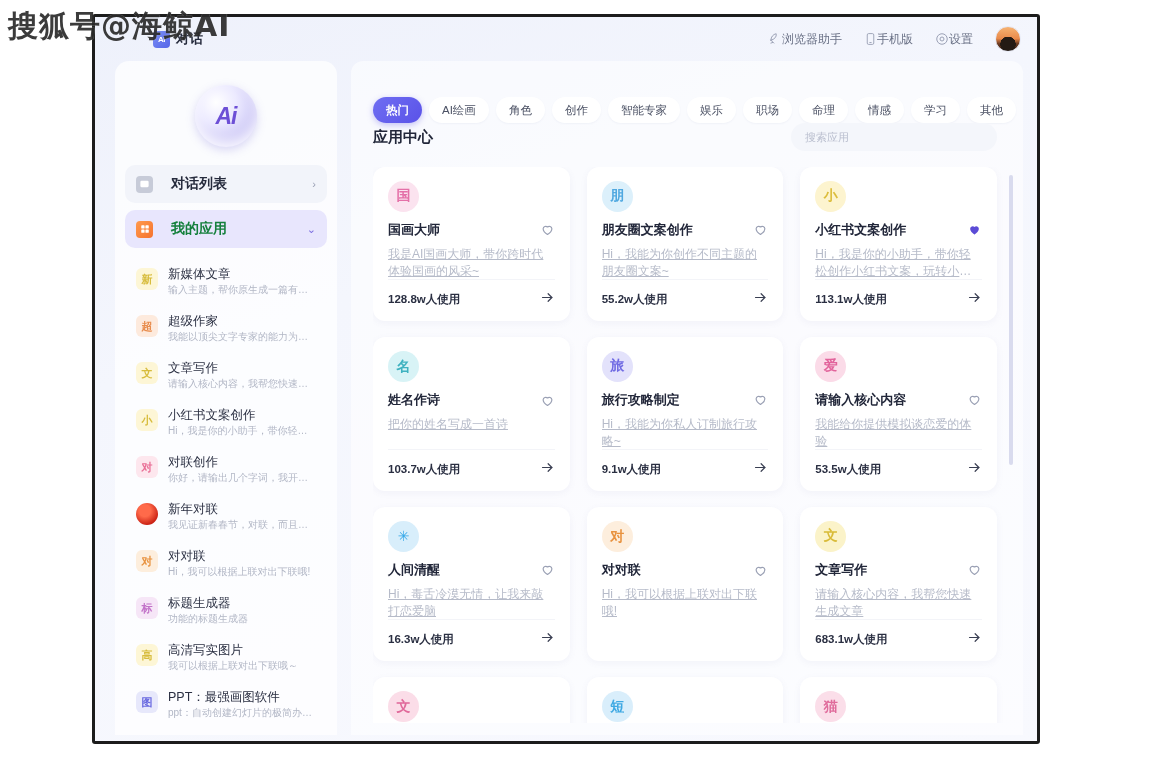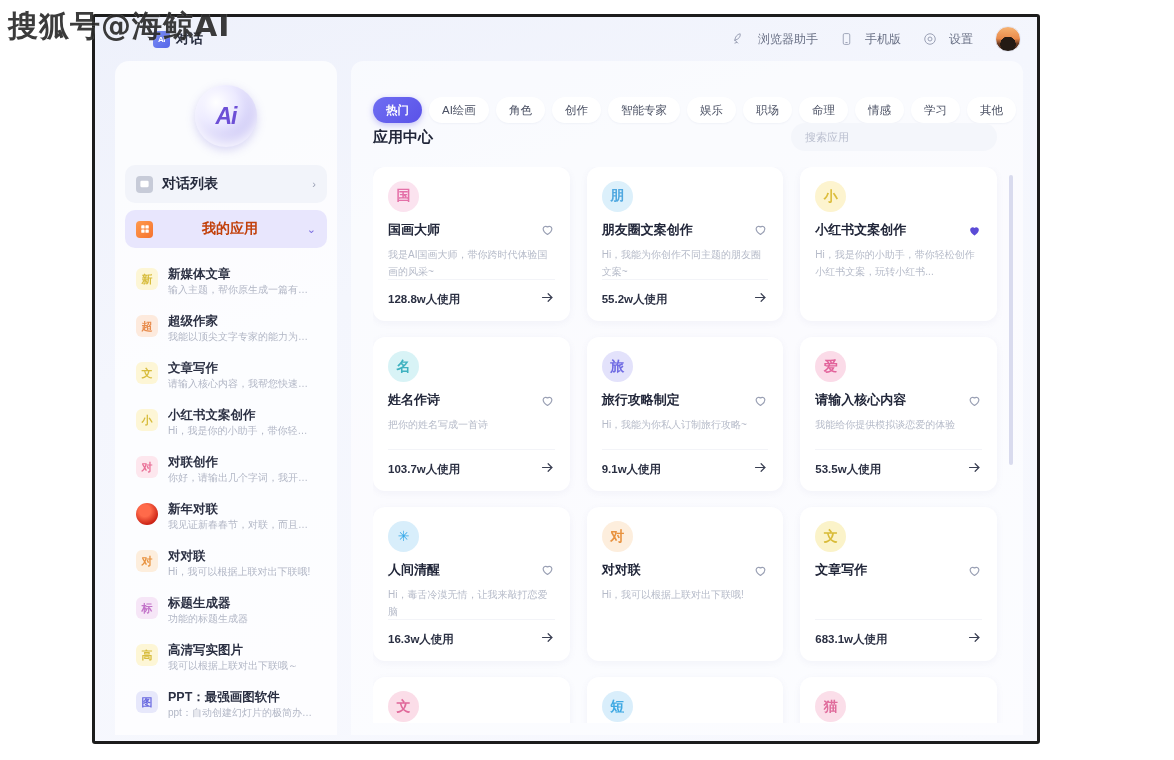--- a/index.html
+++ b/index.html
@@ -50,21 +50,21 @@
     display: flex; align-items: center; justify-content: center;
     letter-spacing: -.5px;
   }
   .brand-title { font-size: 13.5px; font-weight: 700; color: #262b3d; }
 
   #topbar-right {
     margin-left: auto;
     display: flex; align-items: center; gap: 22px;
   }
   .top-action {
-    display: flex; align-items: center; gap: 12px;
+    display: flex; align-items: center; gap: 0;
     font-size: 12px; color: #6a7186; cursor: pointer;
   }
   .top-action svg { display: block; }
   #avatar {
     width: 26px; height: 26px; border-radius: 50%;
     background:
       radial-gradient(circle at 50% 72%, #241a14 0 36%, transparent 37%),
       linear-gradient(180deg,#f6b373 0%, #e98a4b 48%, #6b3b22 70%, #2a1b12 100%);
     border: 1.5px solid #e7eaf6;
     cursor: pointer;
@@ -88,30 +88,30 @@
     background: radial-gradient(circle at 34% 28%, #ffffff 0%, #eceaff 34%, #cdc8f6 68%, #b3abef 100%);
     box-shadow: 0 3px 10px rgba(130,120,220,.28), inset 0 -6px 12px rgba(255,255,255,.85);
     display: flex; align-items: center; justify-content: center;
     font-size: 23px; font-weight: 800;
     color: #6d4fd6;
     font-style: italic;
     letter-spacing: -1px;
   }
 
   .nav-row {
-    display: flex; align-items: center; gap: 9px;
+    display: flex; align-items: center; gap: 18px;
     height: 38px; padding: 0 11px;
     border-radius: 10px;
     cursor: pointer;
     margin-bottom: 7px;
   }
   .nav-row.plain { background: #f2f4fa; }
   .nav-row.active { background: #e8e6fd; }
   .nav-label { font-size: 14px; font-weight: 700; color: #262b3d; }
-  .nav-row.active .nav-label { color: #c2410c; margin-left: 40px; }
+  .nav-row.active .nav-label { color: #15803d; }
   .nav-chev { margin-left: auto; color: #9aa0b4; font-size: 11px; line-height: 1; }
   .nav-row.active .nav-chev { color: #7b6de0; }
   .nav-icon {
     width: 17px; height: 17px; border-radius: 4px;
     display: flex; align-items: center; justify-content: center;
     font-size: 9px; font-weight: 700; color: #fff; flex: none;
   }
   .nav-icon.grey { background: #c7cbd8; }
   .nav-icon.orange { background: linear-gradient(135deg,#ff9a4d,#f5722e); }
 
@@ -126,21 +126,21 @@
     width: 22px; height: 22px; border-radius: 6px; flex: none;
     display: flex; align-items: center; justify-content: center;
     font-size: 11px; font-weight: 700; margin-top: 2px;
   }
   .app-badge.photo {
     background: radial-gradient(circle at 40% 35%, #ff6a4a 0 30%, #c81e12 75%, #7c0d06 100%);
     border-radius: 50%;
   }
   .app-text { min-width: 0; }
   .app-name {
-    font-size: 12.5px; font-weight: 700; color: #2a2f42;
+    font-size: 12.5px; font-weight: 400; color: #2a2f42;
     white-space: nowrap; overflow: hidden; text-overflow: ellipsis;
     line-height: 16px;
   }
   .app-desc {
     font-size: 10px; color: #b2b7c6; line-height: 15px;
     white-space: nowrap; overflow: hidden; text-overflow: ellipsis;
     max-width: 158px;
   }
 
   
@@ -212,23 +212,23 @@
     width: 31px; height: 31px; border-radius: 50%;
     display: flex; align-items: center; justify-content: center;
     font-size: 14px; font-weight: 700;
     margin-bottom: 9px;
   }
   .card-top { display: flex; align-items: center; }
   .card-title { font-size: 13px; font-weight: 700; color: #22273a; }
   .heart { margin-left: auto; width: 15px; height: 15px; }
   .card-desc {
     margin-top: 7px;
-    font-size: 10px; line-height: 17px; color: #b6bbc9;
+    font-size: 12px; line-height: 17px; color: #b6bbc9;
     overflow: hidden;
-    display: -webkit-box; -webkit-line-clamp: 2; -webkit-box-orient: vertical;
+    display: -webkit-box; text-decoration: underline; -webkit-line-clamp: 2; -webkit-box-orient: vertical;
   }
   .card-foot {
     margin-top: auto;
     display: flex; align-items: center;
     border-top: 1px solid #f3f4f8;
     padding-top: 10px;
     gap: 25px;
   }
   .card-uses { font-size: 11.5px; font-weight: 700; color: #2a2f42; }
   .arrow { margin-left: auto; color: #3a3f52; }
@@ -458,20 +458,27 @@
             </div>
             <div class="card">
               <div class="card-icon" style="background: rgb(253, 244, 207); color: rgb(220, 189, 60);">小</div>
               <div class="card-top">
                 <div class="card-title">小红书文案创作</div>
                 <span class="heart"><svg viewBox="0 0 24 24" width="15" height="15" fill="#5b4bd6">
                     <path d="M12 20s-7-4.6-7-9.3A4.2 4.2 0 0 1 12 8a4.2 4.2 0 0 1 7 2.7C19 15.4 12 20 12 20z"></path>
                   </svg></span>
               </div>
               <div class="card-desc">Hi，我是你的小助手，带你轻松创作小红书文案，玩转小红书...</div>
+              <div class="card-foot">
+                <span class="card-uses">113.1w人使用</span>
+                <span class="arrow"><svg viewBox="0 0 24 24" width="15" height="15" fill="none" stroke="#3a3f52" stroke-width="1.9" stroke-linecap="round" stroke-linejoin="round">
+                    <line x1="4" y1="12" x2="19" y2="12"></line>
+                    <polyline points="13,6 19,12 13,18"></polyline>
+                  </svg></span>
+              </div>
             </div>
             <div class="card">
               <div class="card-icon" style="background: rgb(216, 243, 246); color: rgb(63, 178, 192);">名</div>
               <div class="card-top">
                 <div class="card-title">姓名作诗</div>
                 <span class="heart"><svg viewBox="0 0 24 24" width="15" height="15" fill="none" stroke="#9aa0b4" stroke-width="1.9" stroke-linejoin="round">
                     <path d="M12 20s-7-4.6-7-9.3A4.2 4.2 0 0 1 12 8a4.2 4.2 0 0 1 7 2.7C19 15.4 12 20 12 20z"></path>
                   </svg></span>
               </div>
               <div class="card-desc">把你的姓名写成一首诗</div>
@@ -545,20 +552,21 @@
               <div class="card-desc">Hi，我可以根据上联对出下联哦!</div>
             </div>
             <div class="card">
               <div class="card-icon" style="background: rgb(251, 243, 201); color: rgb(217, 187, 56);">文</div>
               <div class="card-top">
                 <div class="card-title">文章写作</div>
                 <span class="heart"><svg viewBox="0 0 24 24" width="15" height="15" fill="none" stroke="#9aa0b4" stroke-width="1.9" stroke-linejoin="round">
                     <path d="M12 20s-7-4.6-7-9.3A4.2 4.2 0 0 1 12 8a4.2 4.2 0 0 1 7 2.7C19 15.4 12 20 12 20z"></path>
                   </svg></span>
               </div>
+              <div class="card-desc">请输入核心内容，我帮您快速生成文章</div>
               <div class="card-foot">
                 <span class="card-uses">683.1w人使用</span>
                 <span class="arrow"><svg viewBox="0 0 24 24" width="15" height="15" fill="none" stroke="#3a3f52" stroke-width="1.9" stroke-linecap="round" stroke-linejoin="round">
                     <line x1="4" y1="12" x2="19" y2="12"></line>
                     <polyline points="13,6 19,12 13,18"></polyline>
                   </svg></span>
               </div>
             </div>
             <div class="card">
               <div class="card-icon" style="background: rgb(251, 221, 232); color: rgb(224, 105, 154);">文</div>

